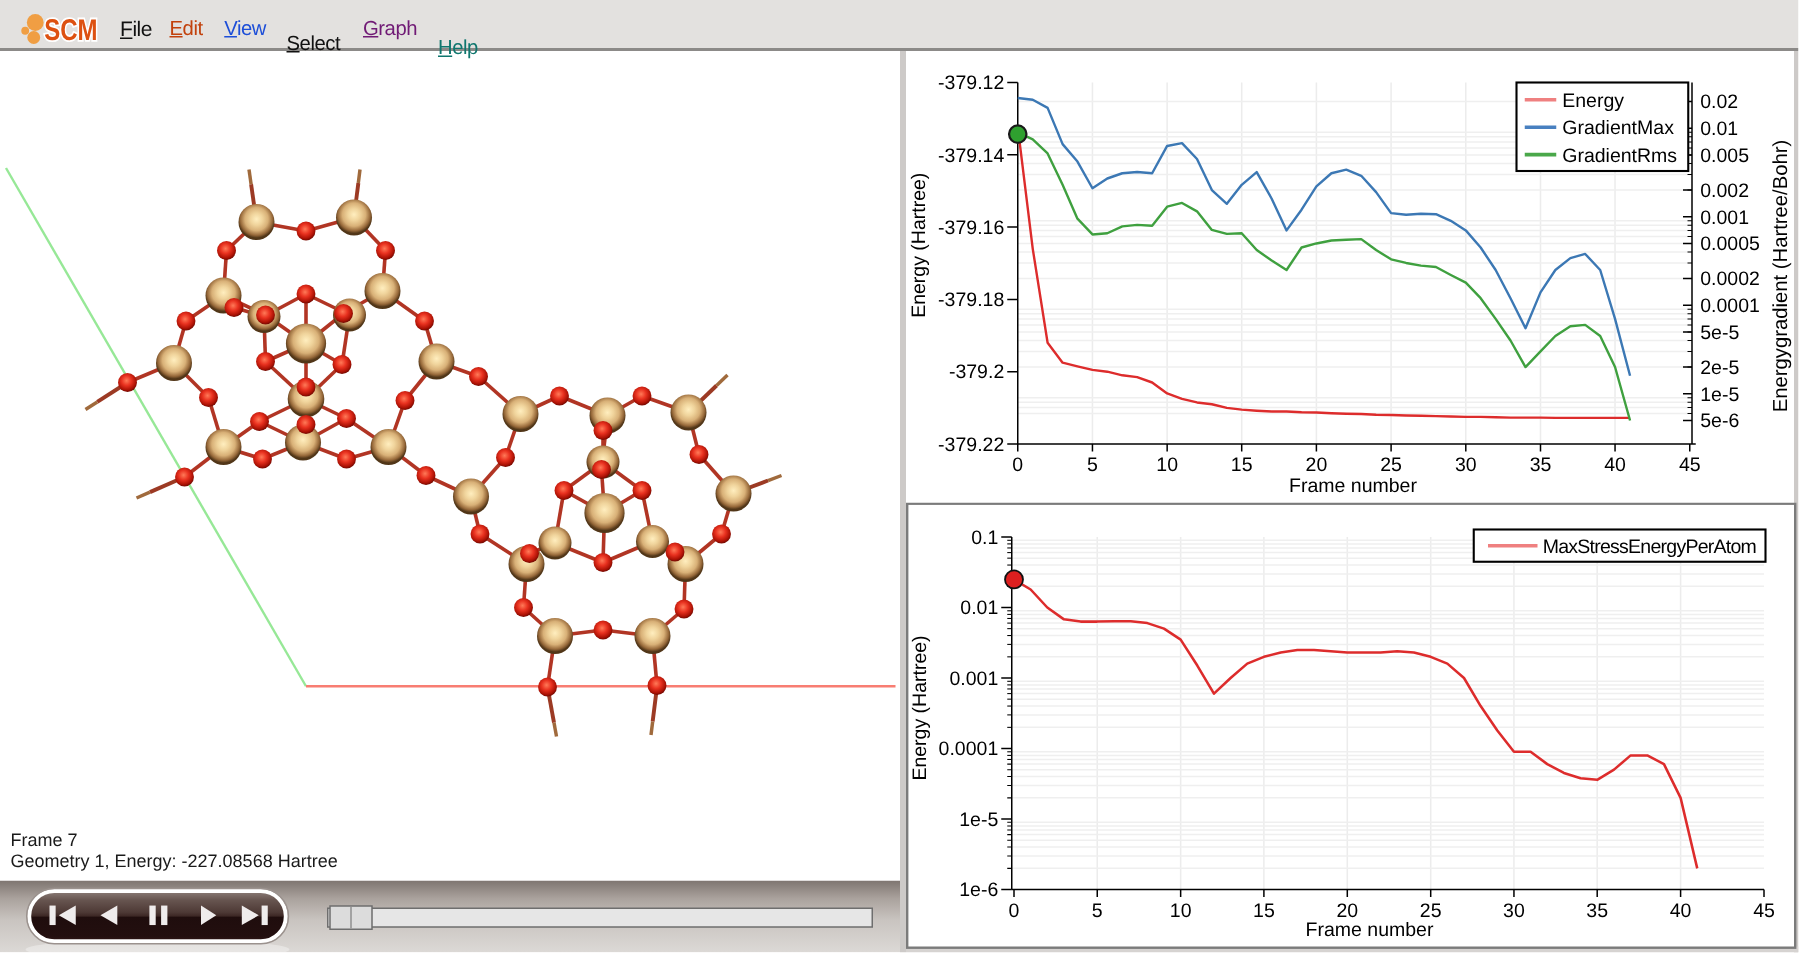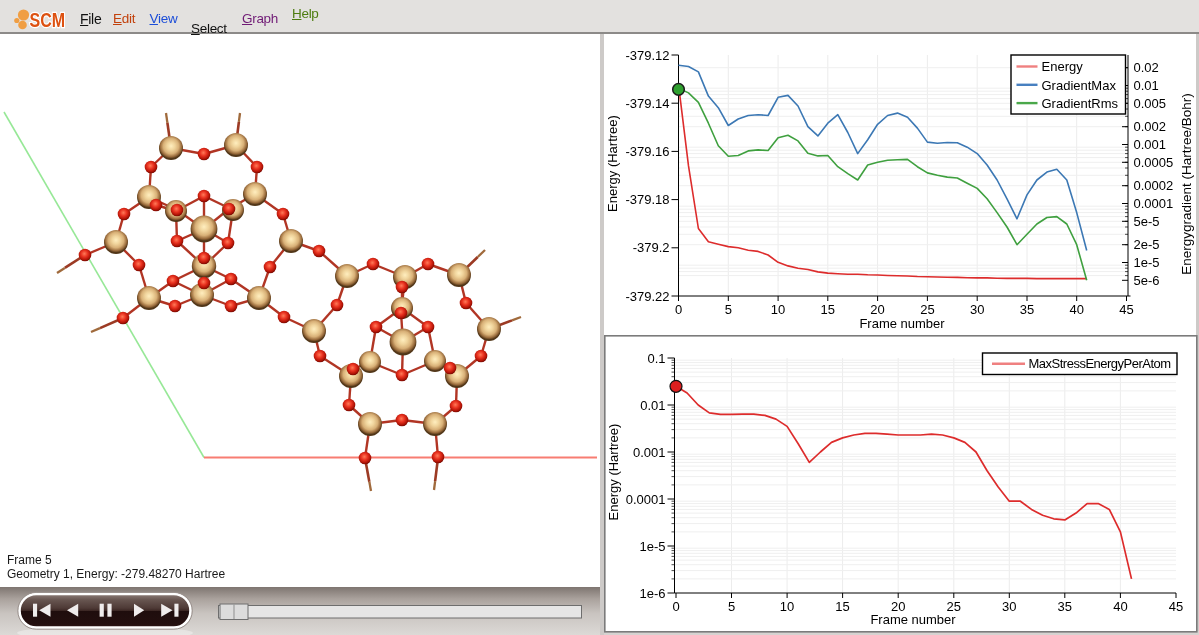--- a/index.html
+++ b/index.html
@@ -189,22 +189,22 @@
 <circle cx="481" cy="322" r="6.3" fill="url(#ox)"></circle>
 <circle cx="353" cy="335" r="6.3" fill="url(#ox)"></circle>
 <circle cx="450" cy="334" r="6.3" fill="url(#ox)"></circle>
 <circle cx="402" cy="341" r="6.3" fill="url(#ox)"></circle>
 <circle cx="349" cy="371" r="6.3" fill="url(#ox)"></circle>
 <circle cx="456" cy="372" r="6.3" fill="url(#ox)"></circle>
 <circle cx="402" cy="386" r="6.3" fill="url(#ox)"></circle>
 <circle cx="365" cy="424" r="6.3" fill="url(#ox)"></circle>
 <circle cx="438" cy="423" r="6.3" fill="url(#ox)"></circle>
 </svg>
-<div style="position:absolute;left:7px;top:553px;font-size:12px;color:#1a1a1a">Frame 5</div>
-<div style="position:absolute;left:7px;top:567px;font-size:12px;color:#1a1a1a">Geometry 1, Energy: -279.48270 Hartree</div>
+<div style="position:absolute;left:7px;top:553px;font-size:12px;color:#1a1a1a">Frame 7</div>
+<div style="position:absolute;left:7px;top:567px;font-size:12px;color:#1a1a1a">Geometry 1, Energy: -227.08568 Hartree</div>
 <svg width="600" height="48" style="position:absolute;left:0;top:587px" xmlns="http://www.w3.org/2000/svg">
 <defs>
       <linearGradient id="bar" x1="0" y1="0" x2="0" y2="1">
         <stop offset="0" stop-color="#7e7570"></stop>
         <stop offset="0.25" stop-color="#aaa29d"></stop>
         <stop offset="0.55" stop-color="#c9c4c0"></stop>
         <stop offset="1" stop-color="#dcd9d6"></stop>
       </linearGradient>
       <linearGradient id="pill" x1="0" y1="0" x2="0" y2="1">
         <stop offset="0" stop-color="#8d7e79"></stop>
@@ -515,12 +515,12 @@
 <circle cx="23.5" cy="15" r="5.6" fill="#f09e43"></circle>
 <circle cx="22.5" cy="25" r="4.3" fill="#f09e43"></circle>
 <circle cx="16.8" cy="20.5" r="2.6" fill="#f09e43"></circle>
 <text transform="translate(29.5,26.5) scale(0.8,1)" font-family="Liberation Sans, sans-serif" font-size="20px" font-weight="bold" fill="#dd5111" stroke="#ffffff" stroke-width="2.4" paint-order="stroke">SCM</text>
 </svg>
 <div style="position:absolute;left:80px;top:11.2px;font-size:14px;letter-spacing:-0.3px;color:#111"><span style="text-decoration:underline">F</span>ile</div>
 <div style="position:absolute;left:113px;top:11.2px;font-size:13.5px;letter-spacing:-0.3px;color:#c2410c"><span style="text-decoration:underline">E</span>dit</div>
 <div style="position:absolute;left:149.5px;top:11.2px;font-size:13.5px;letter-spacing:-0.3px;color:#1d4ed8"><span style="text-decoration:underline">V</span>iew</div>
 <div style="position:absolute;left:191px;top:21px;font-size:13.5px;letter-spacing:-0.3px;color:#111"><span style="text-decoration:underline">S</span>elect</div>
 <div style="position:absolute;left:242px;top:11.2px;font-size:13.5px;letter-spacing:-0.3px;color:#701a75"><span style="text-decoration:underline">G</span>raph</div>
-<div style="position:absolute;left:292px;top:6px;font-size:13.5px;letter-spacing:-0.3px;color:#4d7c0f"><span style="text-decoration:underline">H</span>elp</div>
+<div style="position:absolute;left:292px;top:24px;font-size:13.5px;letter-spacing:-0.3px;color:#0f766e"><span style="text-decoration:underline">H</span>elp</div>
 </body></html>

